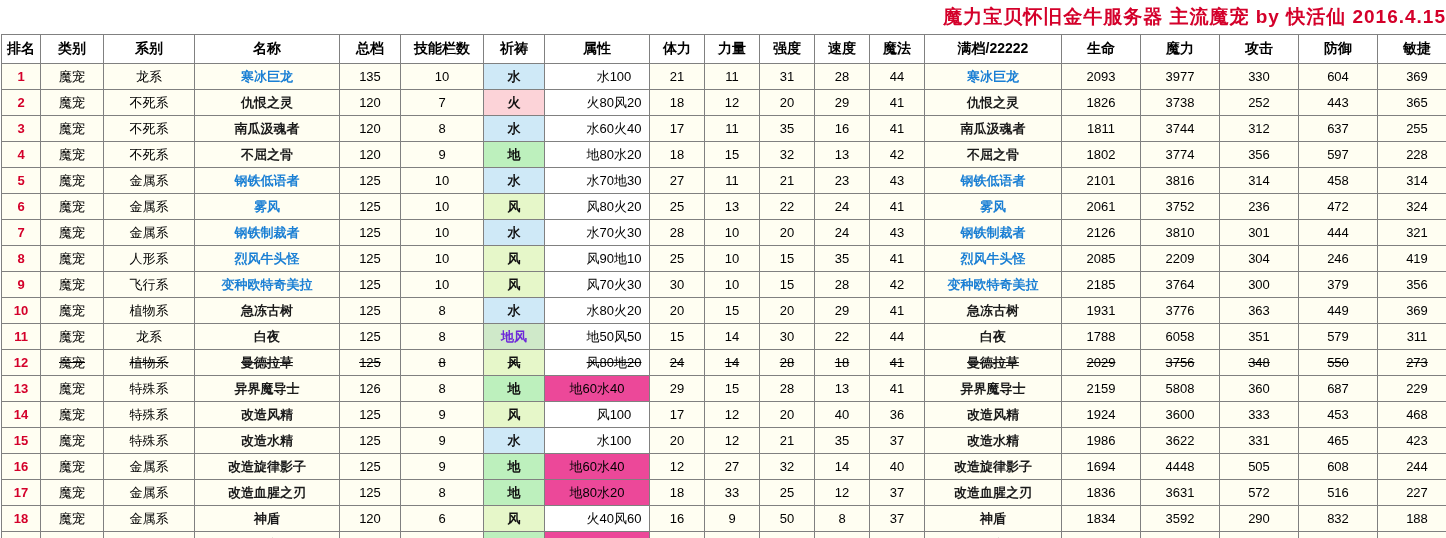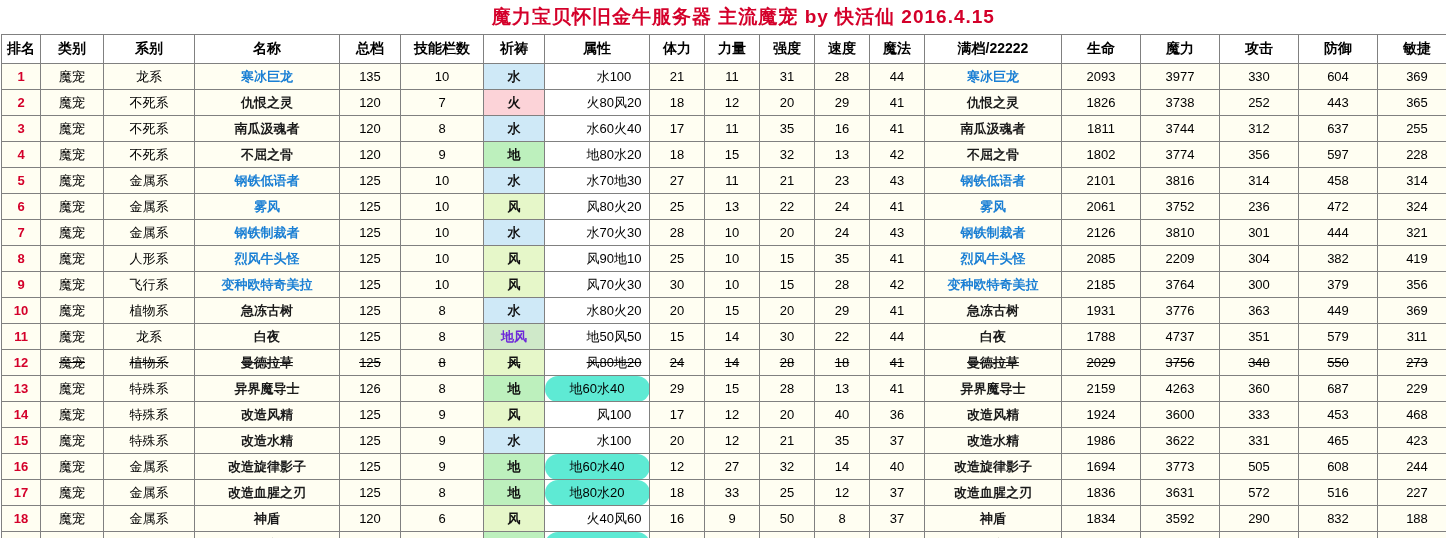--- a/index.html
+++ b/index.html
@@ -16,21 +16,21 @@
   .page {
     width: 1446px;
     height: 538px;
     position: relative;
     background: #fff;
   }
   .title-bar {
     height: 34px;
     display: flex;
     align-items: center;
-    justify-content: center;
+    justify-content: flex-end;
     background: #ffffff;
     margin-left: 41px;
   }
   .title-text {
     color: #d4002a;
     font-weight: bold;
     font-size: 19px;
     letter-spacing: 1px;
     font-family: "Liberation Sans", sans-serif;
     white-space: nowrap;
@@ -82,21 +82,21 @@
   td.full.dark { color: #1a1a1a; }
 
   
   td.pray { font-weight: bold; }
   td.pray.water { background: #cfe9f7; color: #111; }
   td.pray.fire  { background: #fcd3d8; color: #111; }
   td.pray.earth { background: #bdf0bd; color: #111; }
   td.pray.wind  { background: #e6f7c9; color: #111; }
   td.pray.earthwind { background: #cfe9c9; color: #6d28d9; }
 
-  td.attr.earth { background: #5eead4; border-radius: 13px; }
+  td.attr.earth { background: #ec4899; }
   td.attr.plain { background: transparent; padding-left: 36px; }
   tr.strike td { text-decoration: line-through; }
   tr.strike td.rank { text-decoration: none; }
 </style>
 </head>
 <body>
 
 <div class="page">
 
   <div class="title-bar">
@@ -287,21 +287,21 @@
           <td class="attr c-attr plain">风90地10</td>
           <td class="c-sm">25</td>
           <td class="c-sm">10</td>
           <td class="c-sm">15</td>
           <td class="c-sm">35</td>
           <td class="c-sm">41</td>
           <td class="full c-full blue">烈风牛头怪</td>
           <td class="c-md">2085</td>
           <td class="c-md">2209</td>
           <td class="c-md">304</td>
-          <td class="c-md">382</td>
+          <td class="c-md">246</td>
           <td class="c-md">419</td>
         </tr>
         <tr class="tint">
           <td class="rank c-rank">9</td>
           <td class="c-cat">魔宠</td>
           <td class="c-series">飞行系</td>
           <td class="name c-name blue">变种欧特奇美拉</td>
           <td class="c-total">125</td>
           <td class="c-skill">10</td>
           <td class="pray c-pray wind">风</td>
@@ -348,21 +348,21 @@
           <td class="c-skill">8</td>
           <td class="pray c-pray earthwind">地风</td>
           <td class="attr c-attr plain">地50风50</td>
           <td class="c-sm">15</td>
           <td class="c-sm">14</td>
           <td class="c-sm">30</td>
           <td class="c-sm">22</td>
           <td class="c-sm">44</td>
           <td class="full c-full dark">白夜</td>
           <td class="c-md">1788</td>
-          <td class="c-md">4737</td>
+          <td class="c-md">6058</td>
           <td class="c-md">351</td>
           <td class="c-md">579</td>
           <td class="c-md">311</td>
         </tr>
         <tr class="tint strike">
           <td class="rank c-rank">12</td>
           <td class="c-cat">魔宠</td>
           <td class="c-series">植物系</td>
           <td class="name c-name dark">曼德拉草</td>
           <td class="c-total">125</td>
@@ -390,21 +390,21 @@
           <td class="c-skill">8</td>
           <td class="pray c-pray earth">地</td>
           <td class="attr c-attr earth">地60水40</td>
           <td class="c-sm">29</td>
           <td class="c-sm">15</td>
           <td class="c-sm">28</td>
           <td class="c-sm">13</td>
           <td class="c-sm">41</td>
           <td class="full c-full dark">异界魔导士</td>
           <td class="c-md">2159</td>
-          <td class="c-md">4263</td>
+          <td class="c-md">5808</td>
           <td class="c-md">360</td>
           <td class="c-md">687</td>
           <td class="c-md">229</td>
         </tr>
         <tr class="tint">
           <td class="rank c-rank">14</td>
           <td class="c-cat">魔宠</td>
           <td class="c-series">特殊系</td>
           <td class="name c-name dark">改造风精</td>
           <td class="c-total">125</td>
@@ -453,21 +453,21 @@
           <td class="c-skill">9</td>
           <td class="pray c-pray earth">地</td>
           <td class="attr c-attr earth">地60水40</td>
           <td class="c-sm">12</td>
           <td class="c-sm">27</td>
           <td class="c-sm">32</td>
           <td class="c-sm">14</td>
           <td class="c-sm">40</td>
           <td class="full c-full dark">改造旋律影子</td>
           <td class="c-md">1694</td>
-          <td class="c-md">3773</td>
+          <td class="c-md">4448</td>
           <td class="c-md">505</td>
           <td class="c-md">608</td>
           <td class="c-md">244</td>
         </tr>
         <tr class="tint">
           <td class="rank c-rank">17</td>
           <td class="c-cat">魔宠</td>
           <td class="c-series">金属系</td>
           <td class="name c-name dark">改造血腥之刃</td>
           <td class="c-total">125</td>

